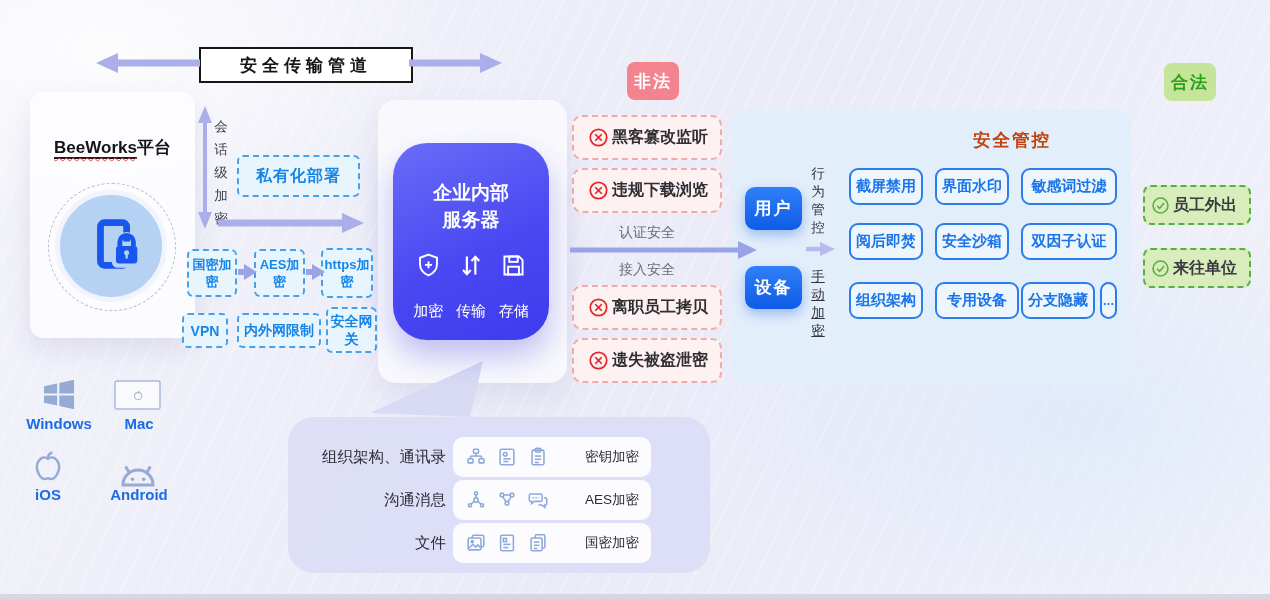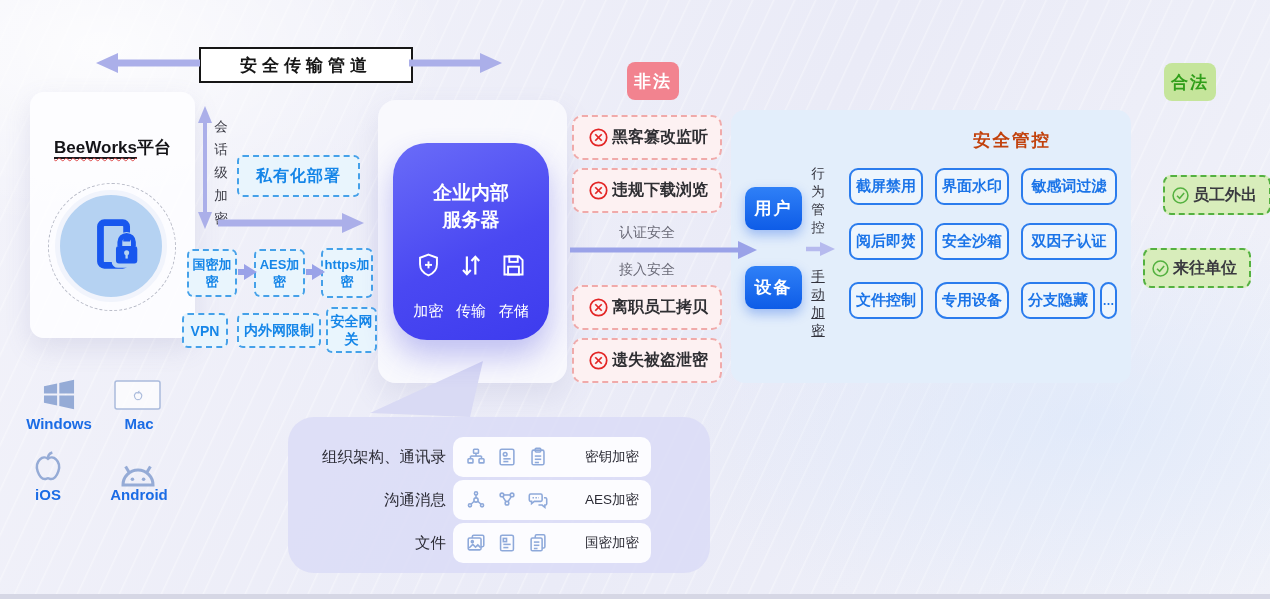--- a/index.html
+++ b/index.html
@@ -214,28 +214,28 @@
     <div class="abs subject flexc" style="top:156px;">设备</div>
     <div class="abs vtext" style="left:79px;top:55px;">行为管控</div>
     <div class="abs vtext" style="left:79px;top:158px;text-decoration:underline;">手动加密</div>
 
     <div class="abs gbox flexc" style="left:118px;top:58px;width:74px;height:37px;">截屏禁用</div>
     <div class="abs gbox flexc" style="left:204px;top:58px;width:74px;height:37px;">界面水印</div>
     <div class="abs gbox flexc" style="left:290px;top:58px;width:96px;height:37px;">敏感词过滤</div>
     <div class="abs gbox flexc" style="left:118px;top:113px;width:74px;height:37px;">阅后即焚</div>
     <div class="abs gbox flexc" style="left:204px;top:113px;width:74px;height:37px;">安全沙箱</div>
     <div class="abs gbox flexc" style="left:290px;top:113px;width:96px;height:37px;">双因子认证</div>
-    <div class="abs gbox flexc" style="left:118px;top:172px;width:74px;height:37px;">文件控制</div>
-    <div class="abs gbox flexc" style="left:204px;top:172px;width:74px;height:37px;border-radius:12px;">专用设备</div>
+    <div class="abs gbox flexc" style="left:118px;top:172px;width:74px;height:37px;">组织架构</div>
+    <div class="abs gbox flexc" style="left:204px;top:172px;width:84px;height:37px;">专用设备</div>
     <div class="abs gbox flexc" style="left:290px;top:172px;width:74px;height:37px;">分支隐藏</div>
     <div class="abs gbox flexc" style="left:369px;top:172px;width:17px;height:37px;font-size:12px;">…</div>
   </div>
 
   <div class="abs badge-green flexc">合法</div>
-  <div class="abs green-item" style="top:175px;margin-left:20px;">
+  <div class="abs green-item" style="top:185px;">
     <svg width="19" height="19" viewBox="0 0 22 22" fill="none" stroke="#54b140" stroke-width="1.8">
       <circle cx="11" cy="11" r="8.6"></circle>
         <polyline points="7,11.3 10,14.2 15.2,8.2"></polyline>
     </svg>
     <span>员工外出</span>
   </div>
   <div class="abs green-item" style="top:248px;">
     <svg width="19" height="19" viewBox="0 0 22 22" fill="none" stroke="#54b140" stroke-width="1.8">
       <circle cx="11" cy="11" r="8.6"></circle>
         <polyline points="7,11.3 10,14.2 15.2,8.2"></polyline>

